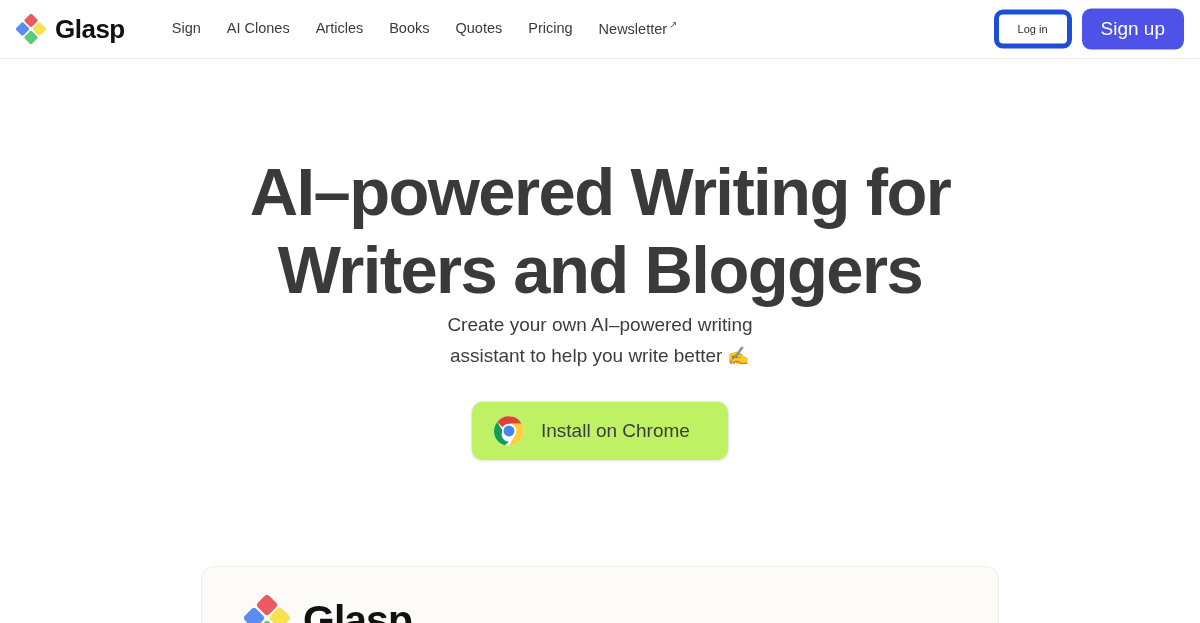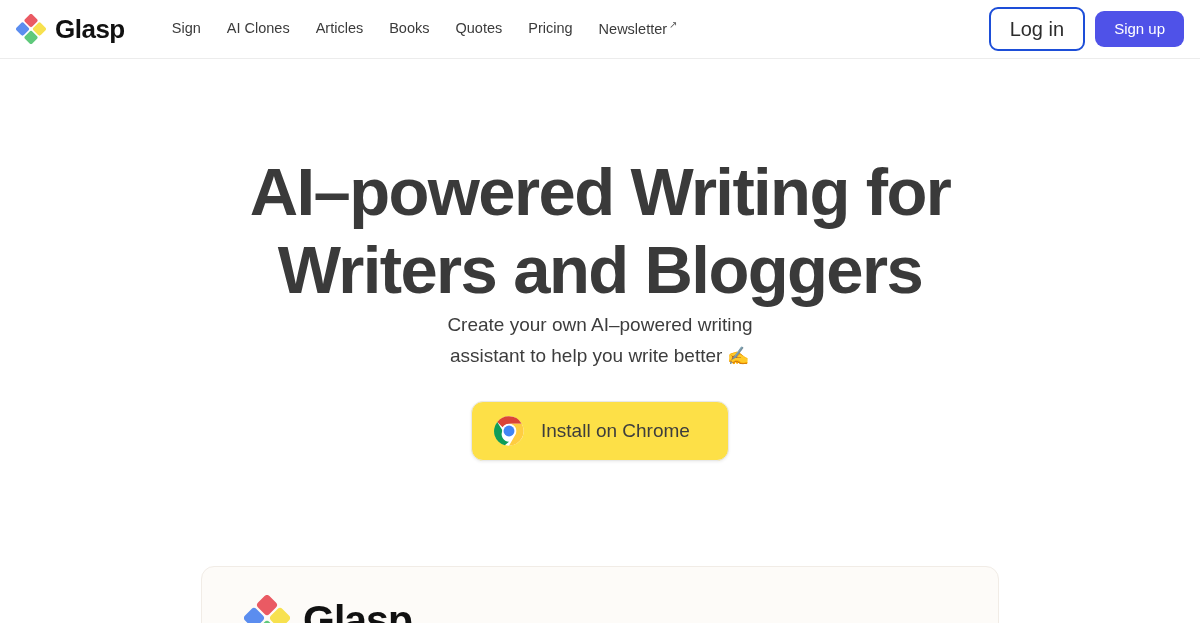--- a/index.html
+++ b/index.html
@@ -84,33 +84,33 @@
     position: absolute;
     right: 16px;
     top: 50%;
     transform: translateY(-50%);
     display: flex;
     align-items: center;
     gap: 10px;
   }
 
   .btn-login {
-    font-size: 20px;
+    font-size: 11px;
     color: #2c2c2c;
     background: #ffffff;
-    border: 2px solid #1d4ed8;
+    border: 5px solid #1d4ed8;
     border-radius: 9px;
     padding: 8px 19px;
     cursor: pointer;
     font-family: inherit;
     line-height: 1.2;
   }
 
   .btn-signup {
-    font-size: 15px;
+    font-size: 19px;
     color: #ffffff;
     background: #4f52e8;
     border: none;
     border-radius: 9px;
     padding: 9px 19px;
     cursor: pointer;
     font-family: inherit;
     line-height: 1.2;
   }
 
@@ -141,21 +141,21 @@
     margin-top: 29px;
     display: flex;
     justify-content: center;
     gap: 22px;
   }
 
   .cta-btn {
     display: flex;
     align-items: center;
     gap: 16px;
-    background: #fde047;
+    background: #bef264;
     border: 1px solid #e8e8e8;
     border-radius: 12px;
     padding: 13px 24px 13px 21px;
     box-shadow: 0 1px 3px rgba(0,0,0,0.07);
     cursor: pointer;
     font-family: inherit;
     min-width: 258px;
   }
 
   .cta-label {

